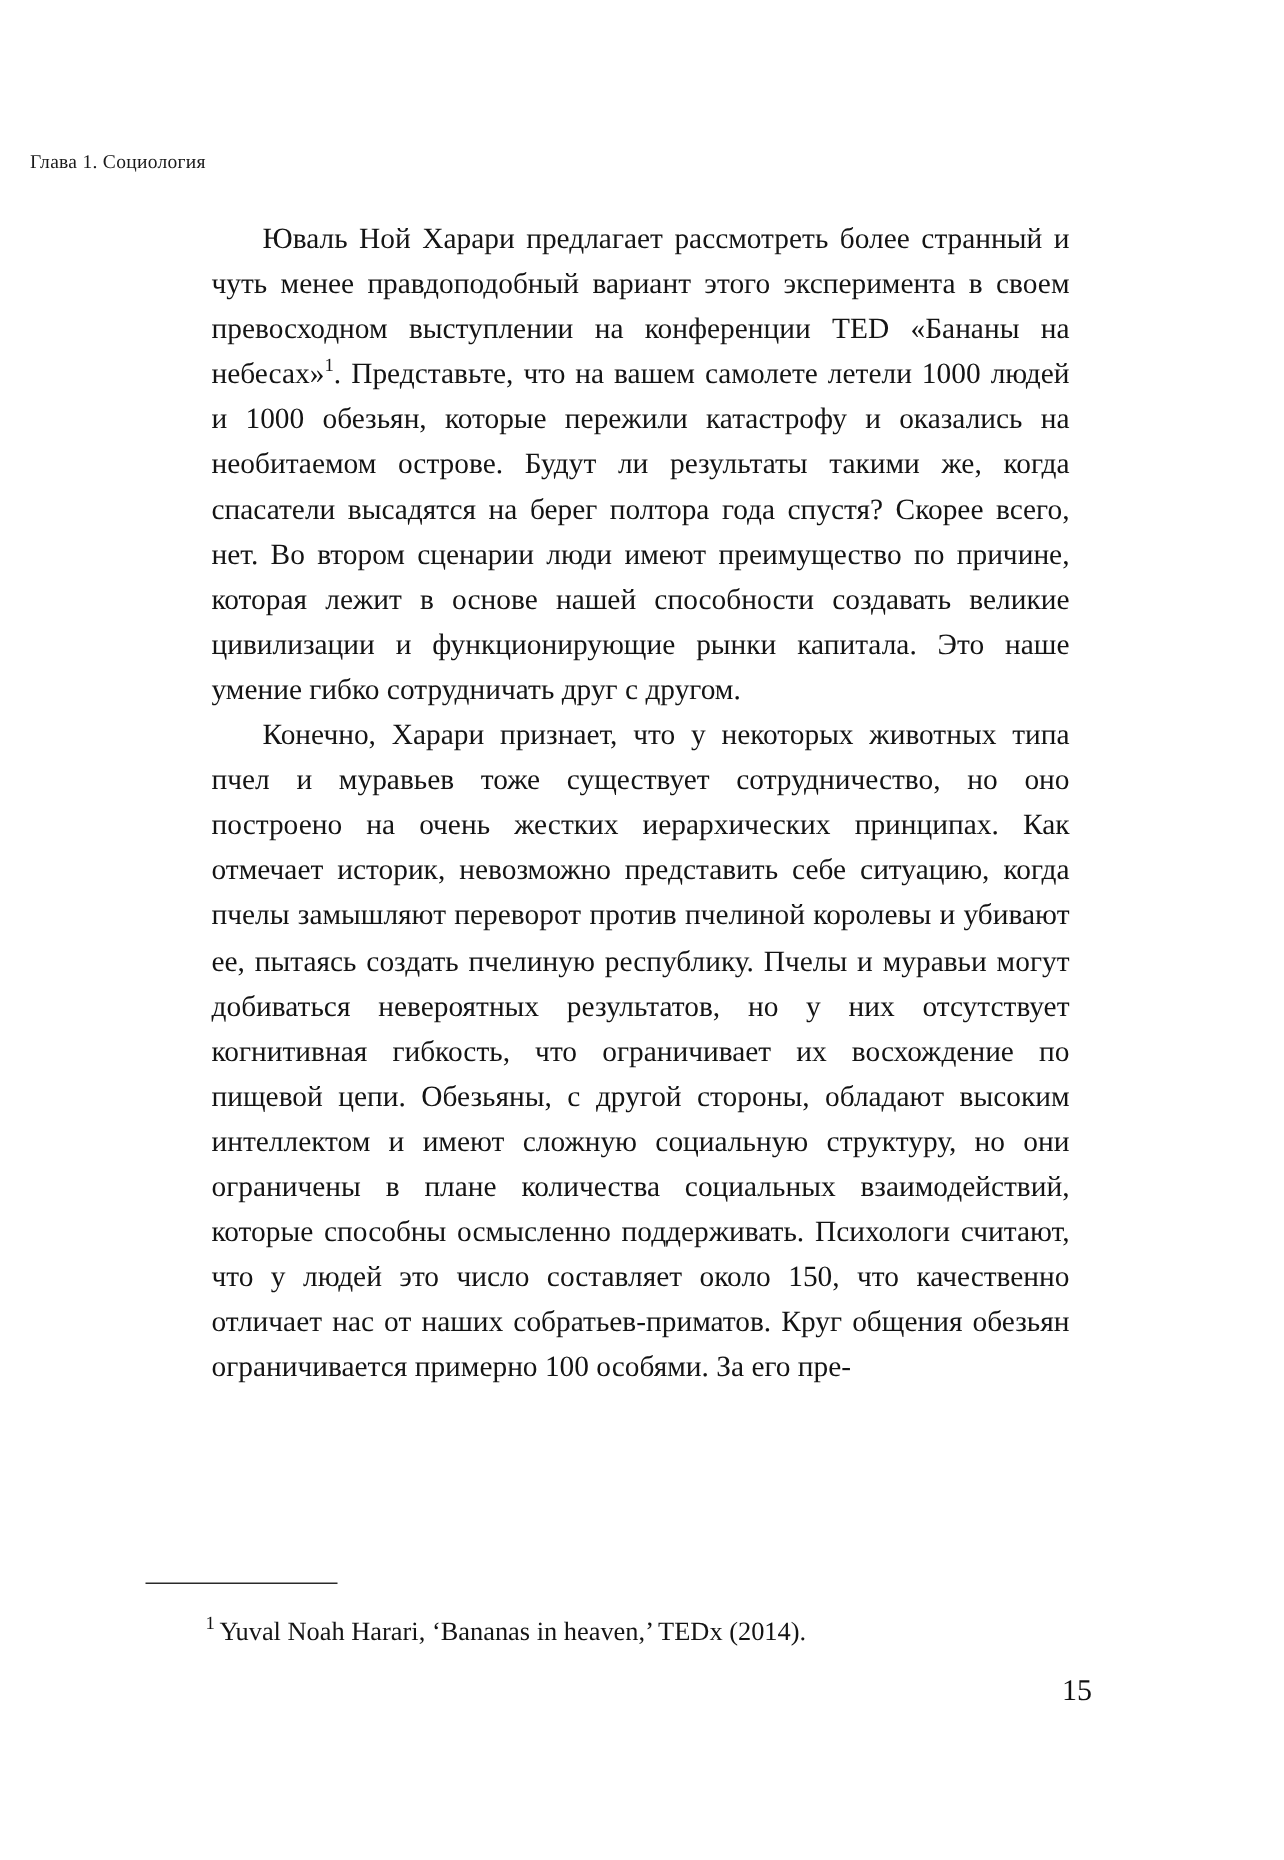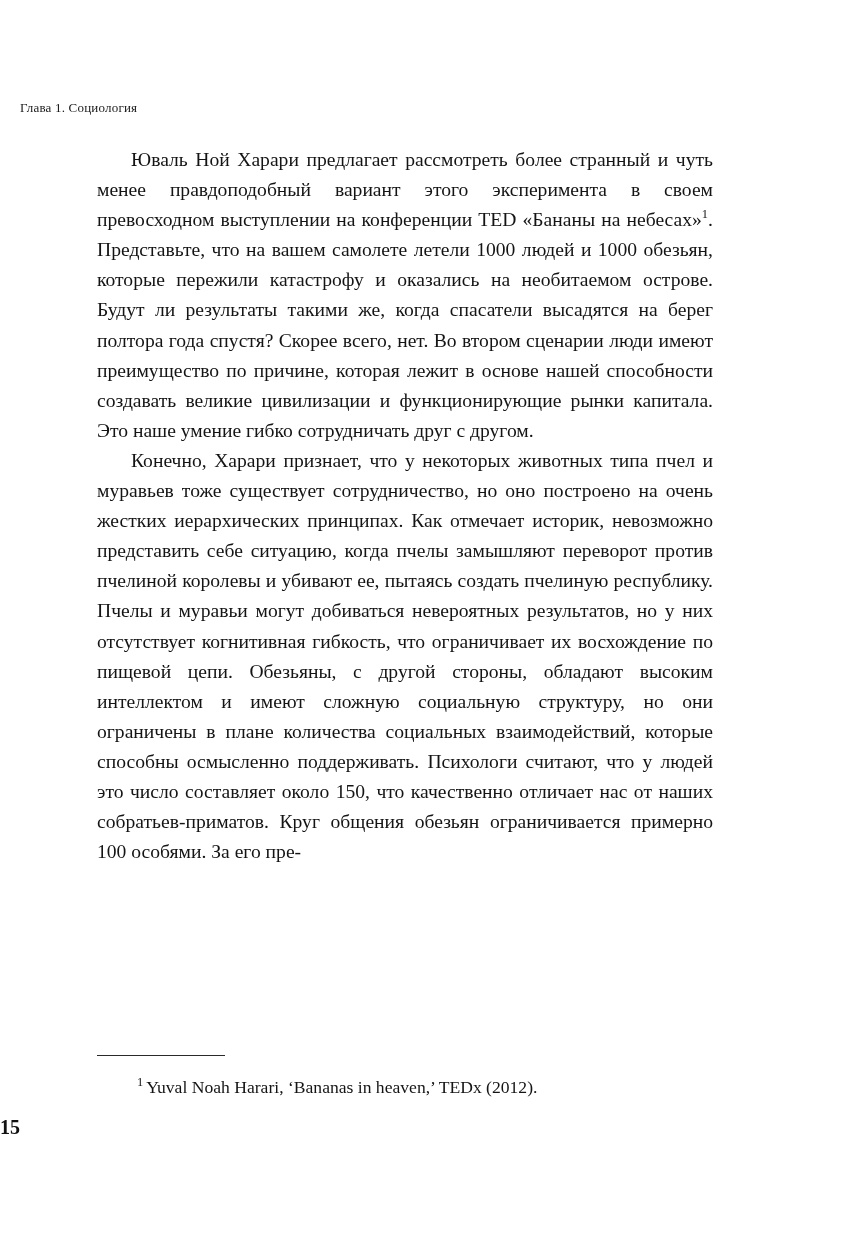--- a/index.html
+++ b/index.html
@@ -42,20 +42,21 @@
     margin: 0;
     font-size: 19.6px;
     line-height: 30.1px;
     text-align: justify;
     text-justify: inter-word;
     color: #141414;
     hyphens: manual;
   }
   .body-block p.indent {
     text-indent: 34px;
+    margin-left: 44px;
   }
   .fn-marker {
     font-size: 12.5px;
     vertical-align: super;
     line-height: 0;
   }
   .footnote-rule {
     position: absolute;
     left: 97px;
     top: 1055px;
@@ -77,37 +78,37 @@
     font-size: 12.5px;
     vertical-align: super;
     line-height: 0;
     margin-right: 3px;
   }
   .folio {
     position: absolute;
     top: 1116px;
     left: 0;
     width: 728px;
-    text-align: left;
+    text-align: right;
     font-size: 20px;
-    font-weight: bold;
+    font-weight: normal;
     color: #111111;
   }
 </style>
 </head>
 <body>
 
 <div class="page">
 
   <div class="running-head">Глава 1. Социология</div>
 
   <div class="body-block">
     <p class="indent"><span>Юваль Ной Харари предлагает рассмотреть более странный и чуть менее правдоподобный вариант этого эксперимента в своем превосходном выступлении на конференции TED «Бананы на небесах»</span><span class="fn-marker">1</span><span>. Представьте, что на вашем самолете летели 1000 людей и 1000 обезьян, которые пережили катастрофу и оказались на необитаемом острове. Будут ли результаты такими же, когда спасатели высадятся на берег полтора года спустя? Скорее всего, нет. Во втором сценарии люди имеют преимущество по причине, которая лежит в основе нашей способности создавать великие цивилизации и функционирующие рынки капитала. Это наше умение гибко сотрудничать друг с другом.</span></p>
     <p class="indent">Конечно, Харари признает, что у некоторых животных типа пчел и муравьев тоже существует сотрудничество, но оно построено на очень жестких иерархических принципах. Как отмечает историк, невозможно представить себе ситуацию, когда пчелы замышляют переворот против пчелиной королевы и убивают ее, пытаясь создать пчелиную республику. Пчелы и муравьи могут добиваться невероятных результатов, но у них отсутствует когнитивная гибкость, что ограничивает их восхождение по пищевой цепи. Обезьяны, с другой стороны, обладают высоким интеллектом и имеют сложную социальную структуру, но они ограничены в плане количества социальных взаимодействий, которые способны осмысленно поддерживать. Психологи считают, что у людей это число составляет около 150, что качественно отличает нас от наших собратьев-приматов. Круг общения обезьян ограничивается примерно 100 особями. За его пре-</p>
   </div>
 
   <div class="footnote-rule"></div>
 
-  <div class="footnote"><span class="fn-num">1</span><span>Yuval Noah Harari, ‘Bananas in heaven,’ TEDx (2012).</span></div>
+  <div class="footnote"><span class="fn-num">1</span><span>Yuval Noah Harari, ‘Bananas in heaven,’ TEDx (2014).</span></div>
 
   <div class="folio">15</div>
 
 </div>
 
 </body></html>

